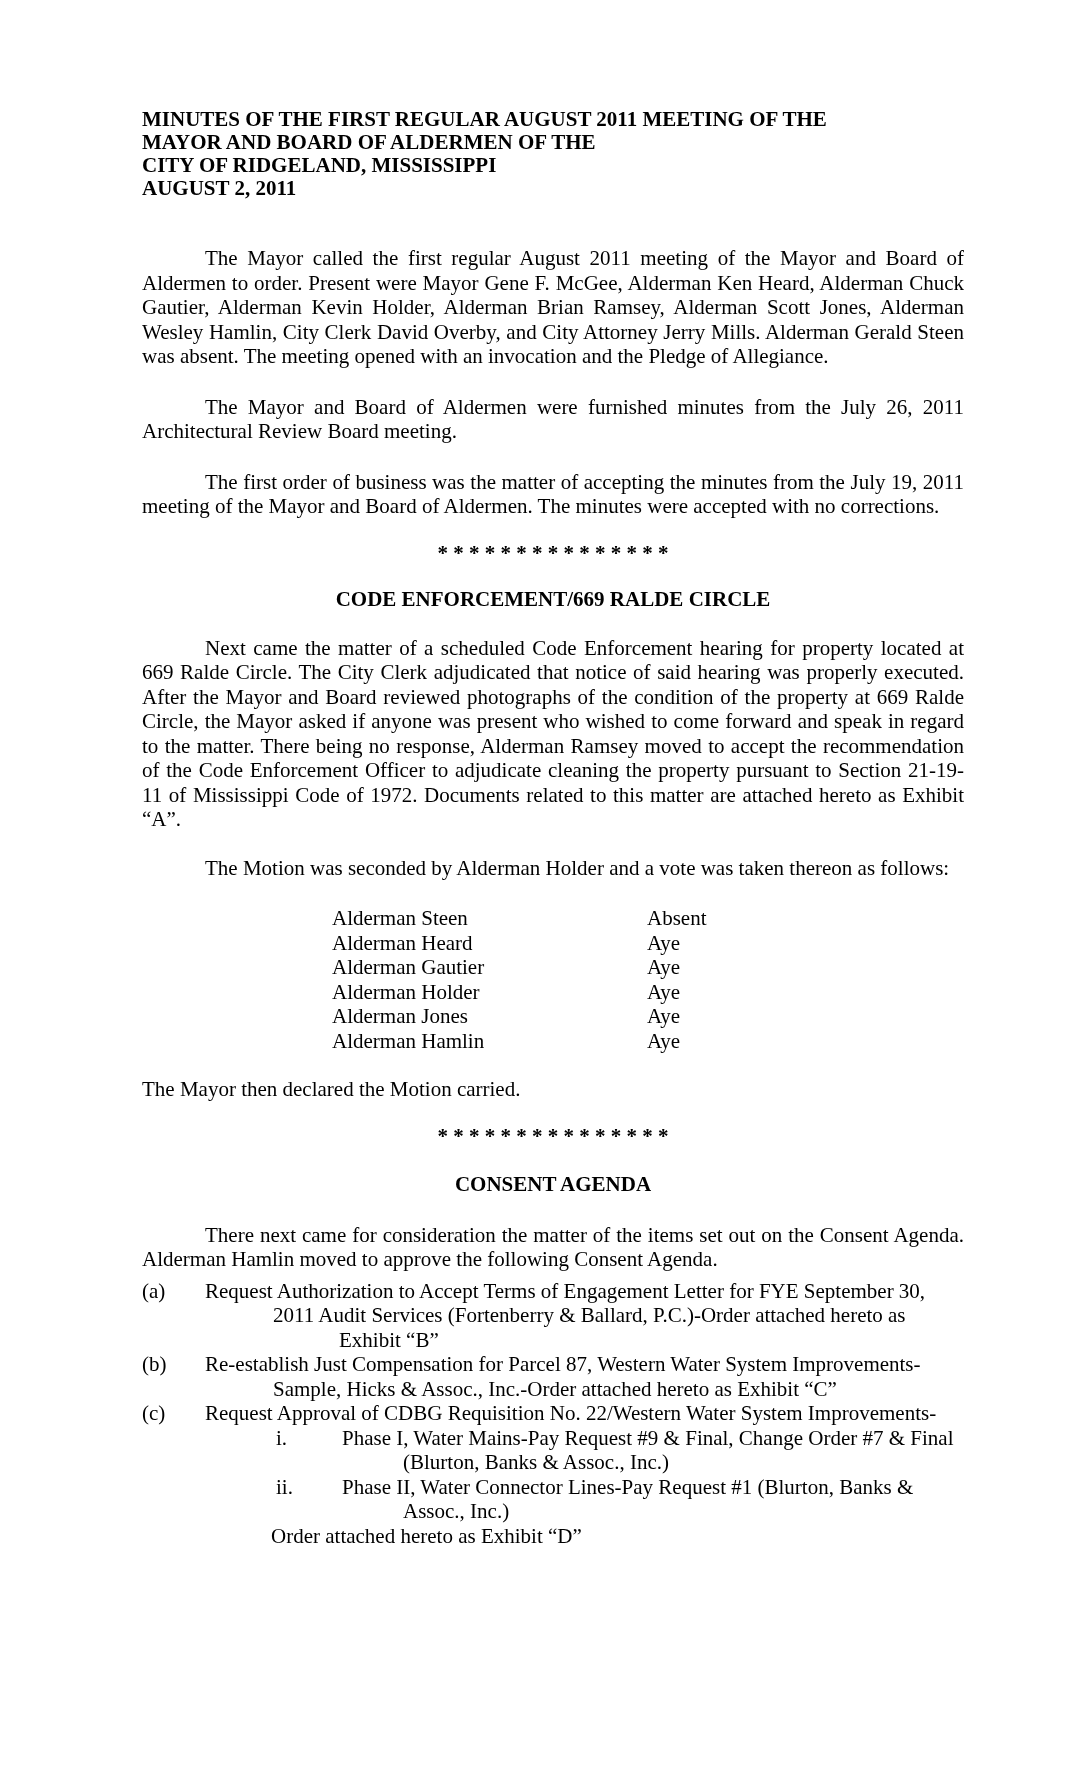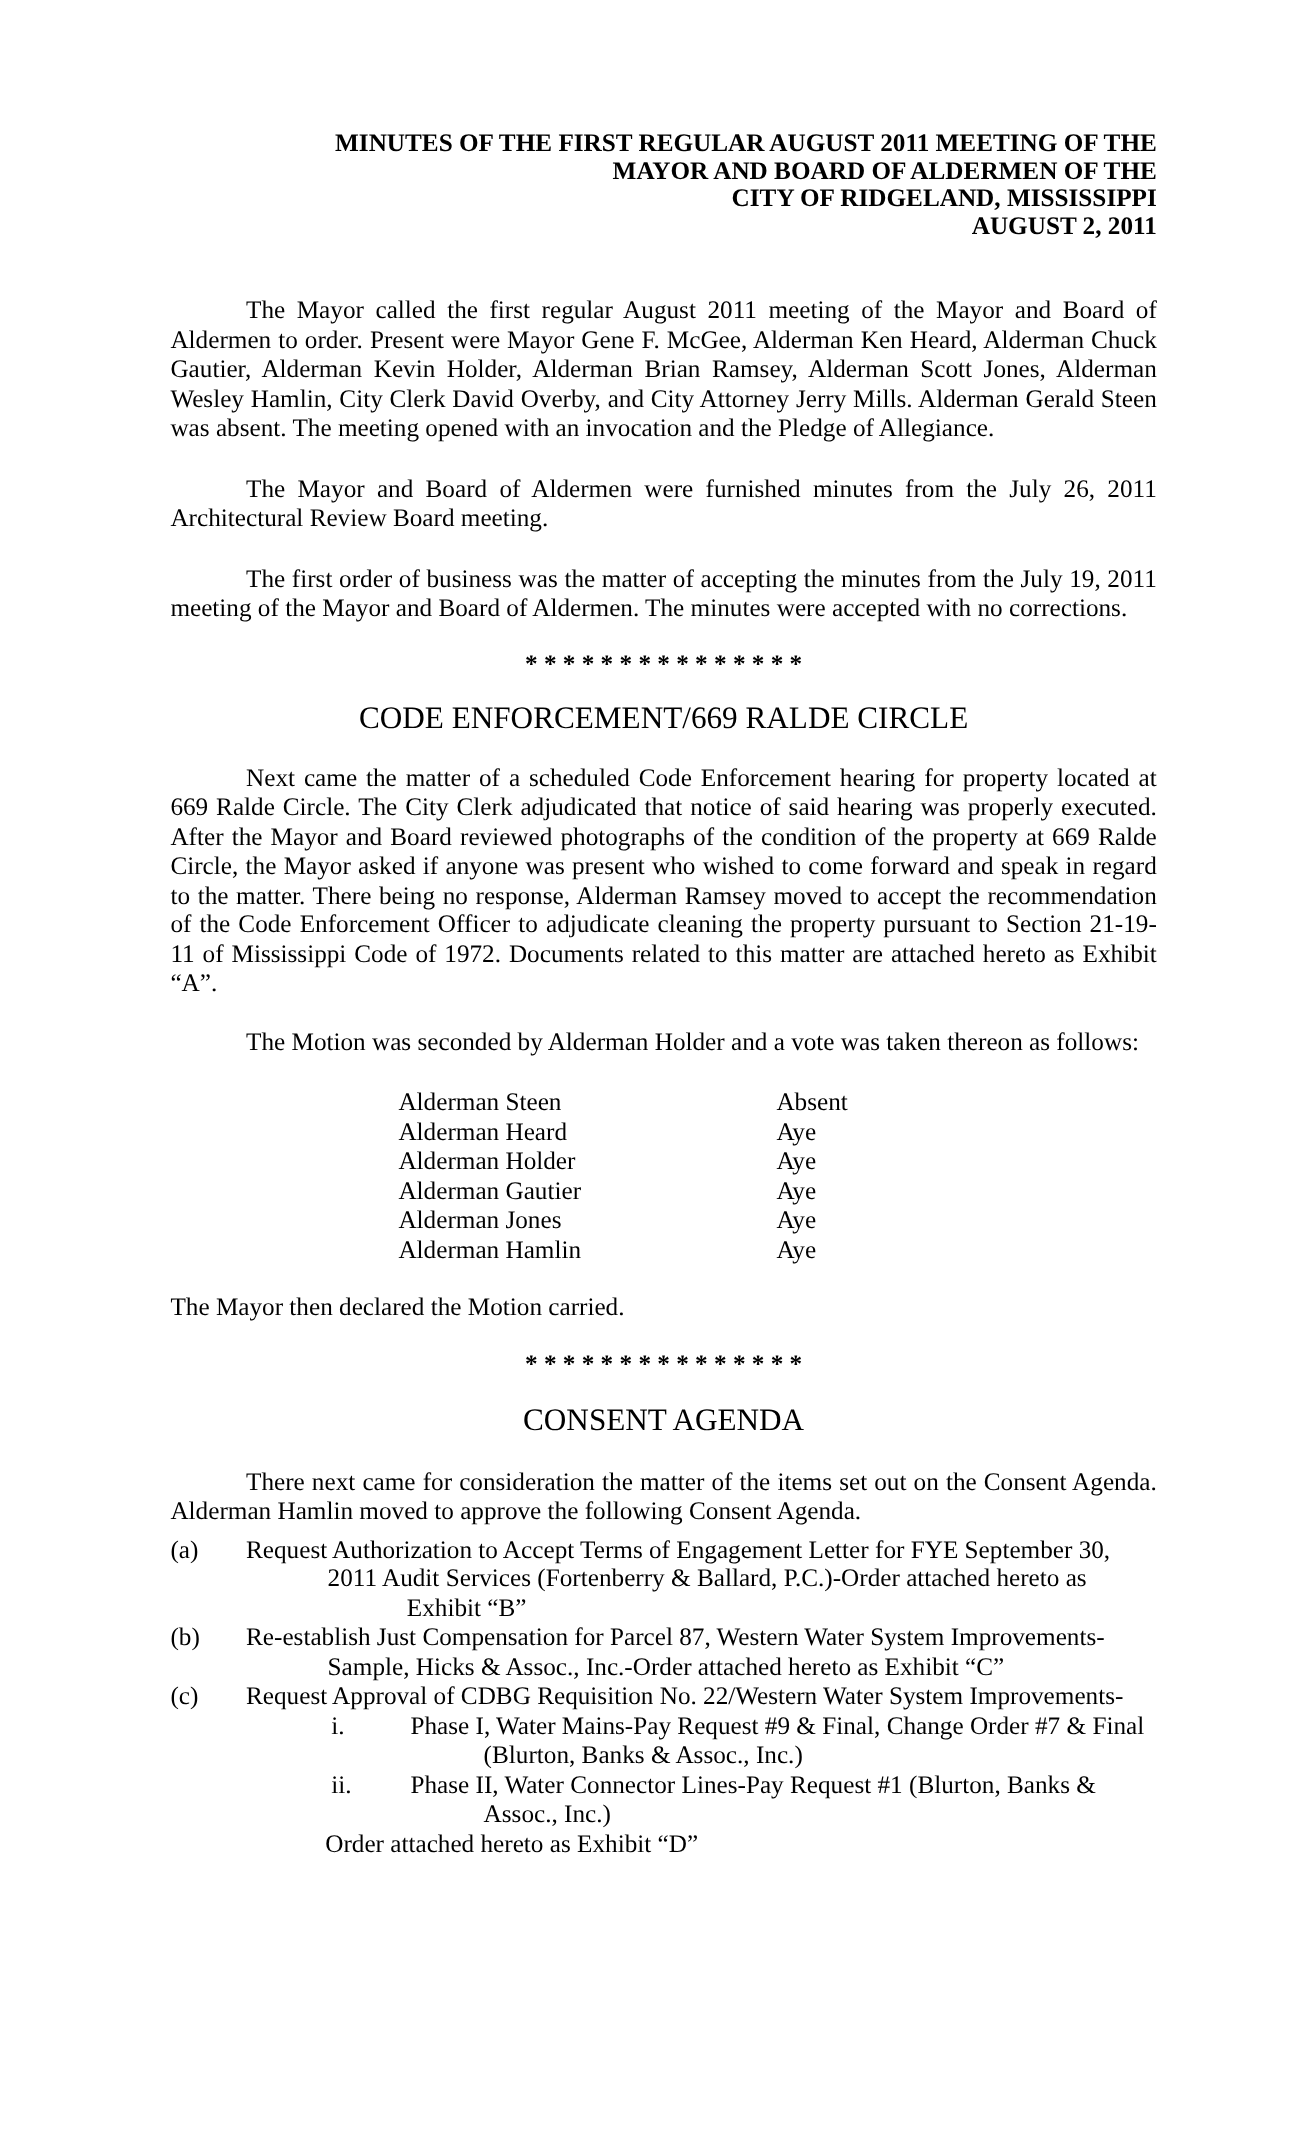--- a/index.html
+++ b/index.html
@@ -17,39 +17,39 @@
     line-height: 24.5px;
   }
   .page {
     box-sizing: border-box;
     width: 1088px;
     height: 1792px;
     padding: 108px 124px 0 142px;
     background: #ffffff;
   }
   .title {
-    text-align: right;
+    text-align: left;
     font-weight: bold;
     line-height: 23px;
   }
   .para {
     margin: 0;
     text-align: justify;
   }
   .indent { text-indent: 63px; }
   .sep {
     text-align: center;
     font-weight: bold;
     white-space: pre;
   }
   .heading {
     margin: 0;
     text-align: center;
-    font-weight: normal;
-    font-size: 26px;
+    font-weight: bold;
+    font-size: 21px;
     line-height: 24.5px;
   }
   .vote-table { margin-left: 190px; }
   .vote-row .vname { display: inline-block; width: 315px; }
   .consent .cline { white-space: pre; }
   .clabel { display: inline-block; width: 63px; }
   .slabel { display: inline-block; width: 66px; }
   .ind2   { margin-left: 131px; }
   .ind3   { margin-left: 197px; }
   .indc2  { margin-left: 126px; }
@@ -84,22 +84,22 @@
 
   <h2 class="heading mt22">CODE ENFORCEMENT/669 RALDE CIRCLE</h2>
 
   <p class="para indent mt24">Next came the matter of a scheduled Code Enforcement hearing for property located at 669 Ralde Circle.  The City Clerk adjudicated that notice of said hearing was properly executed.  After the Mayor and Board reviewed photographs of the condition of the property at 669 Ralde Circle, the Mayor asked if anyone was present who wished to come forward and speak in regard to the matter.   There being no response, Alderman Ramsey moved to accept the recommendation of the Code Enforcement Officer to adjudicate cleaning the property pursuant to Section 21-19-11 of Mississippi Code of 1972.  Documents related to this matter are attached hereto as Exhibit “A”.</p>
 
   <p class="para indent mt24">The Motion was seconded by Alderman Holder and a vote was taken thereon as follows:</p>
 
   <div class="vote-table mt26">
     <div class="vote-row"><span class="vname">Alderman Steen</span><span class="vvalue">Absent</span></div>
     <div class="vote-row"><span class="vname">Alderman Heard</span><span class="vvalue">Aye</span></div>
+    <div class="vote-row"><span class="vname">Alderman Gautier</span><span class="vvalue">Aye</span></div>
     <div class="vote-row"><span class="vname">Alderman Holder</span><span class="vvalue">Aye</span></div>
-    <div class="vote-row"><span class="vname">Alderman Gautier</span><span class="vvalue">Aye</span></div>
     <div class="vote-row"><span class="vname">Alderman Jones</span><span class="vvalue">Aye</span></div>
     <div class="vote-row"><span class="vname">Alderman Hamlin</span><span class="vvalue">Aye</span></div>
   </div>
 
   <p class="para mt24">The Mayor then declared the Motion carried.</p>
 
   <div class="sep mt22">* * * * * * * * * * * * * * *</div>
 
   <h2 class="heading mt24">CONSENT AGENDA</h2>
 

